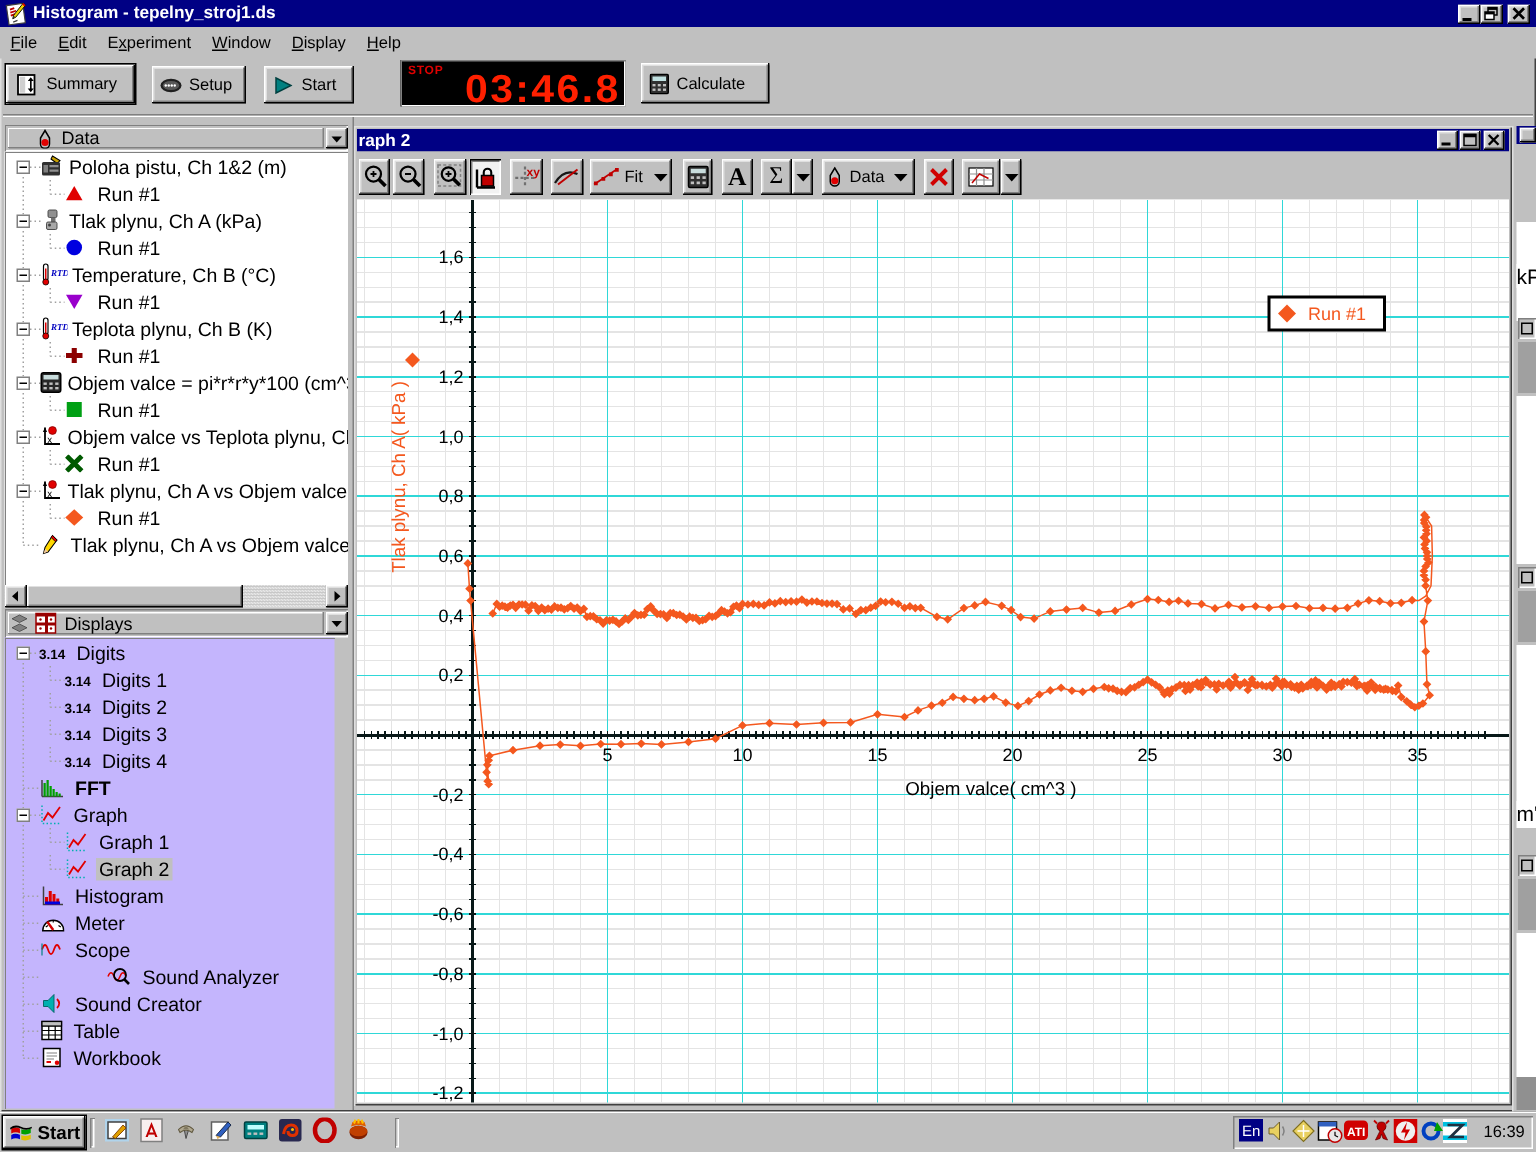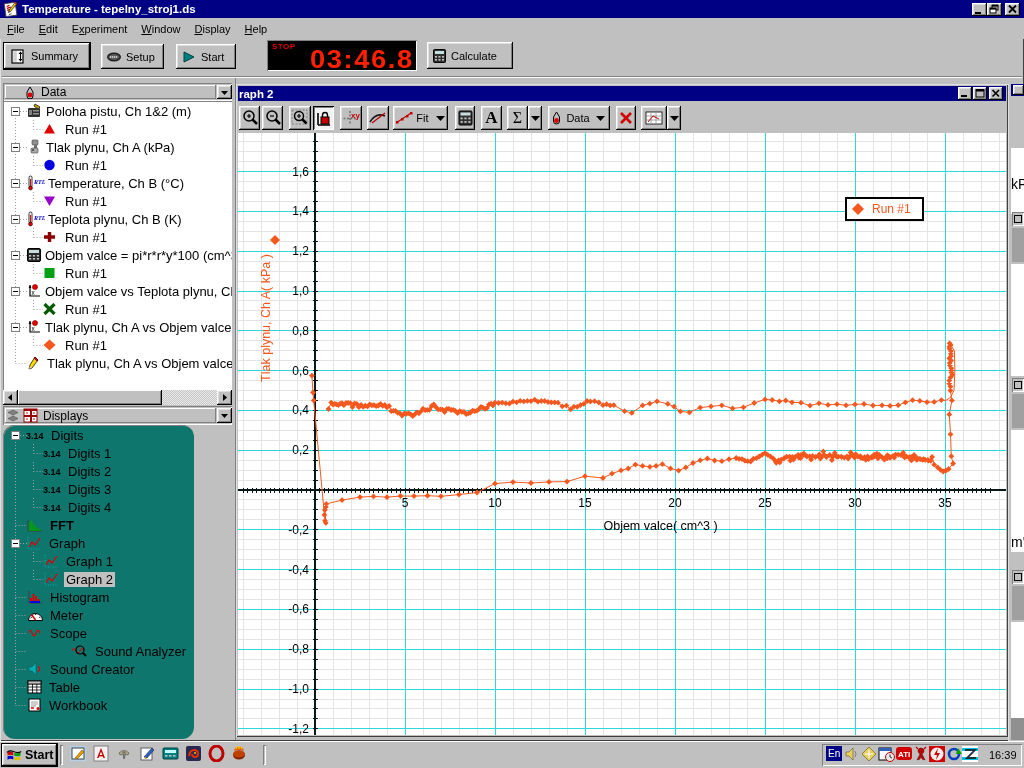--- a/index.html
+++ b/index.html
@@ -27,21 +27,21 @@
         <g transform="rotate(-8 8 8)">
           <rect x="3" y="2" width="11" height="13" fill="#fff" stroke="#404040" stroke-width="0.8"></rect>
           <path d="M5 5 L8 4.4 M5 7 L9 6.3 M5 9 L8 8.4" stroke="#c00000" stroke-width="1.2"></path>
           <path d="M6 13.5 L9 12.8" stroke="#404040" stroke-width="0.8"></path>
         </g>
         <path d="M13.5 1 L15 2.5 L8.5 10.5 L6.5 11.5 L7 9.3 Z" fill="#e8d000" stroke="#000" stroke-width="0.6"></path>
         <path d="M13.5 1 L15 2.5 L14.2 3.4 L12.7 1.9 Z" fill="#e00000"></path>
         <path d="M6.5 11.5 L7 9.3 L8 10.4 Z" fill="#303030"></path>
       </svg>
     </span>
-  <span style="color:#fff;font-weight:bold;font-size:11.5px;margin-left:3px;">Temperature - tepelny_stroj1.ds</span>
+  <span style="color:#fff;font-weight:bold;font-size:11.5px;margin-left:3px;">Histogram - tepelny_stroj1.ds</span>
 </div>
 <div class="abs" style="left:972px;top:3px;display:flex;gap:0px;">
   <div class="titlebtn" style="width:15px;height:13px;">
       <svg width="15" height="13">
         <rect x="3" y="9" width="6" height="2" fill="#000"></rect>
       </svg>
     </div>
   <div class="titlebtn" style="margin-left:0px;width:15px;height:13px;">
       <svg width="15" height="13">
         <rect x="5" y="2" width="6" height="5" fill="none" stroke="#000"></rect>
@@ -351,21 +351,21 @@
       <circle cx="11" cy="11" r="0.8" fill="#900"></circle>
     </svg>
   <span style="font-size:12px;margin-left:4px;">Displays</span>
 </div>
 <div class="abs btn" style="left:217px;top:408px;width:15px;height:15px;">
     <svg width="15" height="15">
       <path d="M4 6 L11 6 L7.5 10 Z" fill="#000"></path>
     </svg>
   </div>
 
-<div class="abs" style="left:3px;top:425px;width:191px;height:314px;background:#0f766e;overflow:hidden;box-shadow:inset 1px 1px 0 #808080;border-radius:12px;">
+<div class="abs" style="left:3px;top:425px;width:220px;height:314px;background:#c4b5fd;overflow:hidden;box-shadow:inset 1px 1px 0 #808080;">
   <div id="disptree" class="tree" style="position:relative;width:100%;height:100%;">
       <svg class="abs" width="229" height="314" style="left:0;top:0;">
         <g stroke="#a0a0a0" stroke-dasharray="1 2">
           <path d="M12.5 14 V280"></path>
           <path d="M17 10.5 H24"></path>
           <path d="M30.5 19 V28.5 M30.5 28.5 H40"></path>
           <path d="M30.5 37 V46.5 M30.5 46.5 H40"></path>
           <path d="M30.5 55 V64.5 M30.5 64.5 H40"></path>
           <path d="M30.5 73 V82.5 M30.5 82.5 H40"></path>
           <path d="M12.5 100.5 H24"></path>

